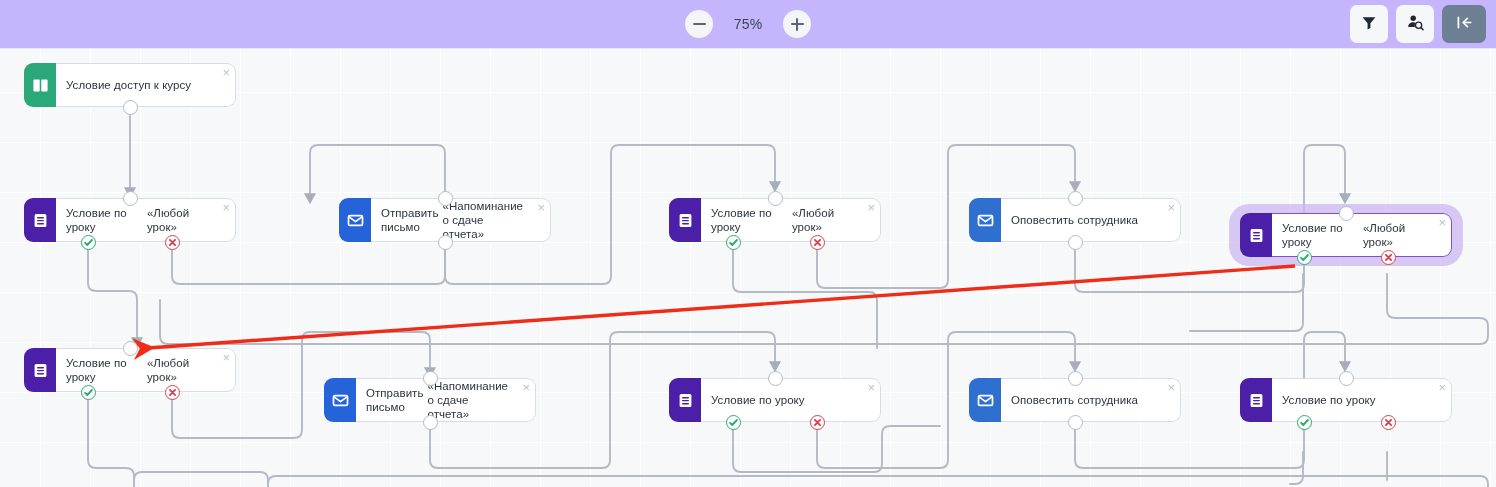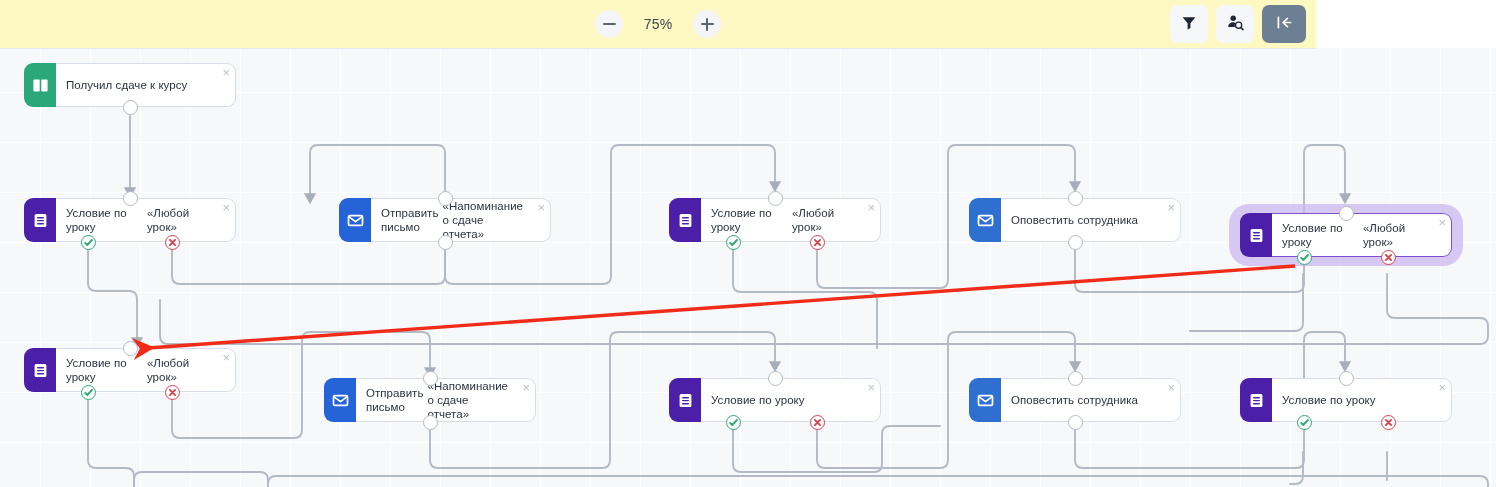--- a/index.html
+++ b/index.html
@@ -14,22 +14,22 @@
     position: relative;
     width: 1496px;
     height: 487px;
     overflow: hidden;
   }
 
   
   #toolbar {
     position: absolute;
     top: 0; left: 0;
-    width: 1316px; height: 48px;
-    background: #fef9c3;
+    width: 1496px; height: 48px;
+    background: #c4b5fd;
     border-bottom: 1px solid #e6e9ee;
     z-index: 40;
   }
 
   #zoom-controls {
     position: absolute;
     left: 0; right: 0; top: 0;
     height: 48px;
     display: flex;
     align-items: center;
@@ -340,21 +340,21 @@
         <div class="node" style="left: 24px; top: 15px; width: 212px;">
           <div class="node-body">
             <div class="node-icon" style="background:#2aa87a">
               <svg width="17" height="17" viewBox="0 0 17 17">
                 <rect x="1.4" y="2.6" width="6.5" height="11.8" rx="0.8" fill="#ffffff"></rect>
                 <rect x="9.1" y="2.6" width="6.5" height="11.8" rx="0.8" fill="#ffffff"></rect>
                 <rect x="7.8" y="2.6" width="1.4" height="11.8" fill="#2aa87a"></rect>
               </svg>
             </div>
             <div class="node-main">
-              <span class="node-label">Получил сдаче к курсу</span>
+              <span class="node-label">Условие доступ к курсу</span>
               <span class="node-close">×</span>
             </div>
           </div>
           <div class="port out" style="left:99px"></div>
         </div>
         <div class="node" style="left: 24px; top: 150px; width: 212px;">
           <div class="node-body">
             <div class="node-icon" style="background:#4b1fa8">
               <svg width="17" height="17" viewBox="0 0 17 17">
                 <rect x="2.6" y="1.9" width="11.8" height="13.2" rx="1.5" fill="#ffffff"></rect>

